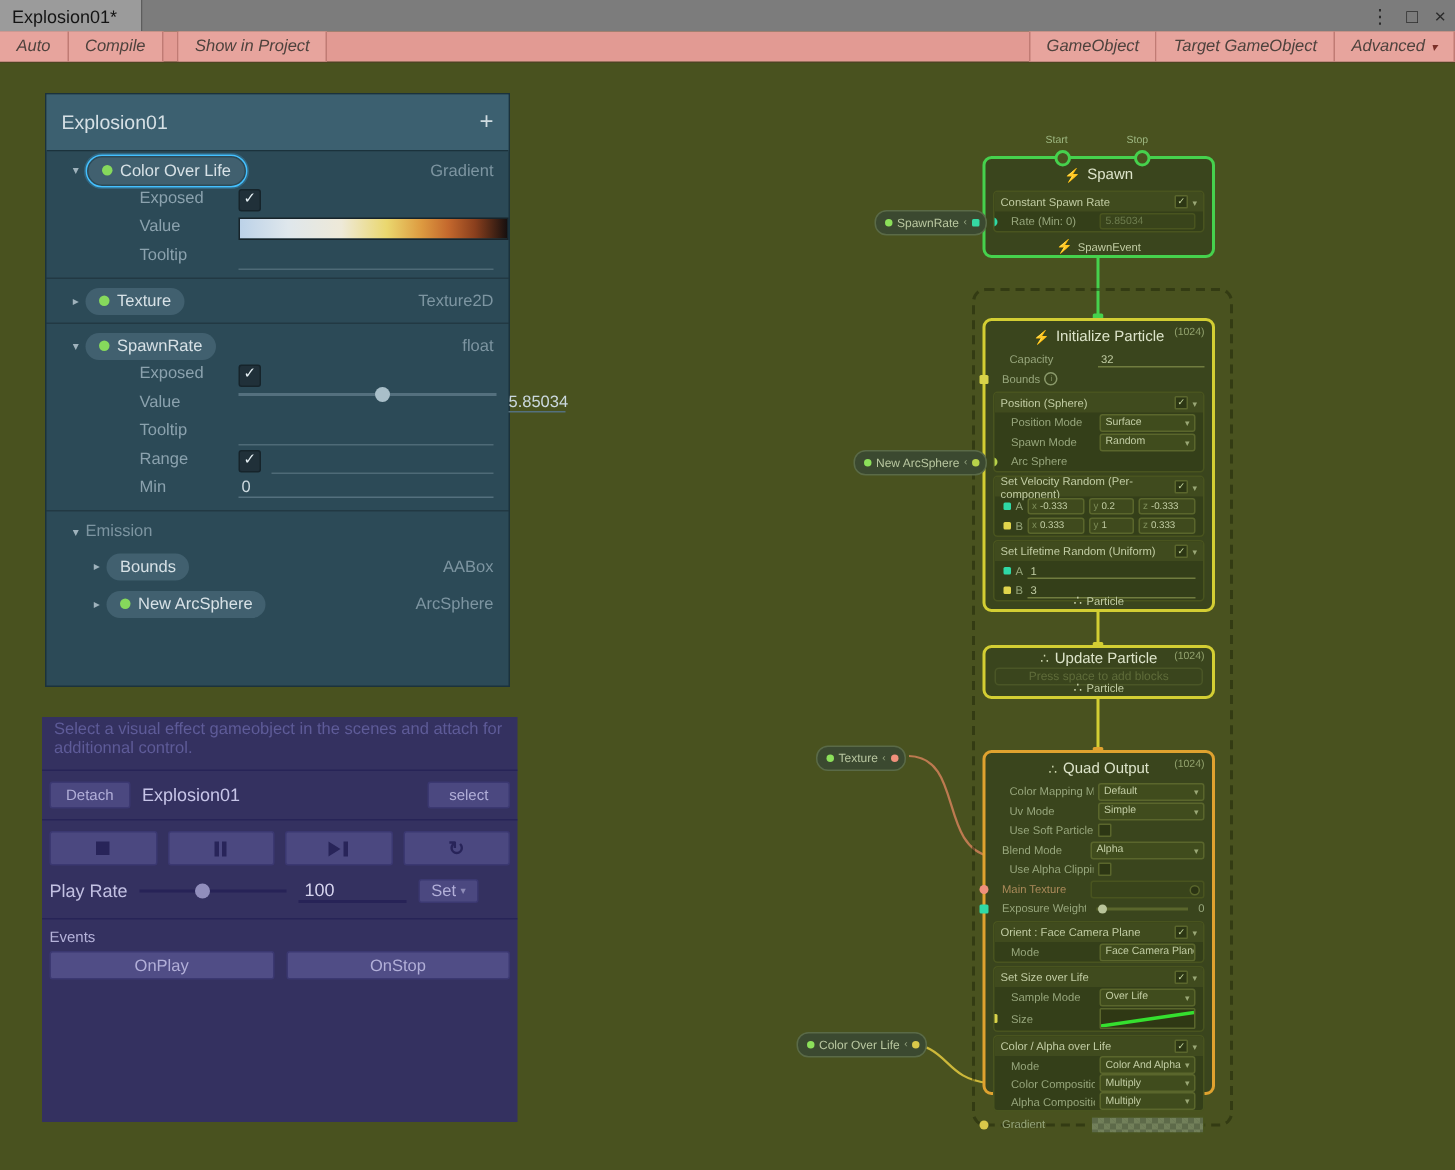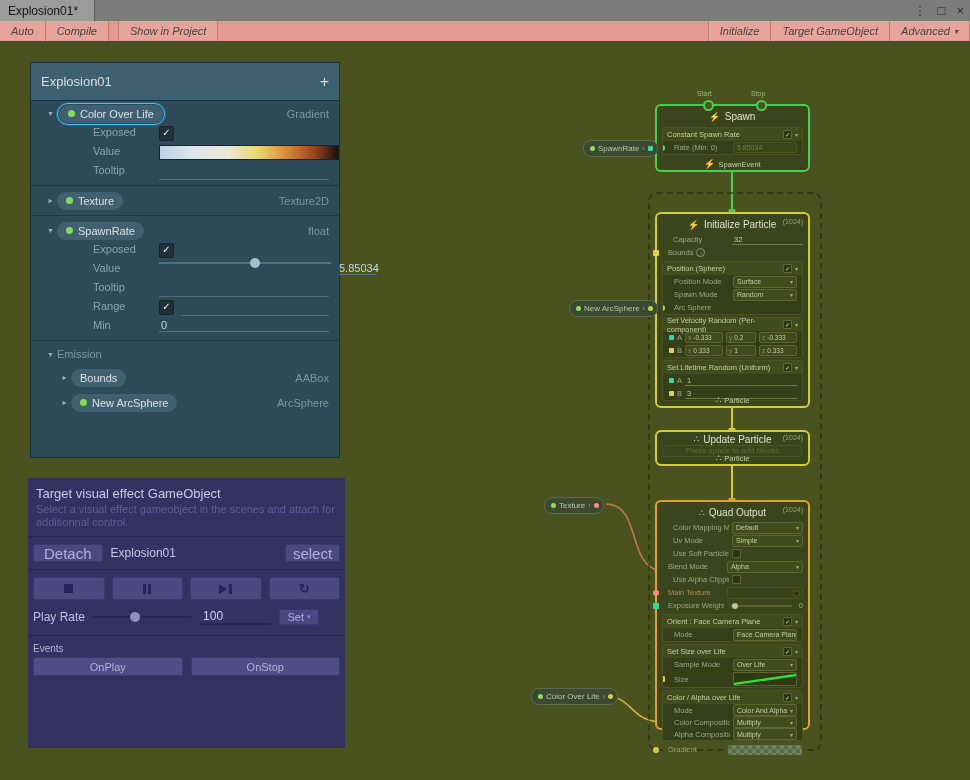--- a/index.html
+++ b/index.html
@@ -84,21 +84,21 @@
   .bbfield{flex:1;margin-right:10px;border-bottom:1px solid #54707e;color:#cad7dd;font-size:11px;padding:0 2px;}
   .cat{color:#7d95a1;font-size:11px;}
   .bbsep{height:1px;background:rgba(0,0,0,.22);margin:2px 0;}
 
   
   .tg{position:absolute;left:28px;top:478px;width:317px;height:270px;background:#343160;box-sizing:border-box;}
   .tg-title{padding:8px 8px 0;font-size:13px;color:#cbc9ea;}
   .tg-sub{padding:2px 8px 0;font-size:11px;color:#5e5b98;line-height:13px;}
   .tg-sep{height:1px;background:#272457;margin:7px 0;}
   .tg-row1{display:flex;align-items:center;padding:0 5px;gap:8px;}
-  .tgbtn{background:#4b4880;border:1px solid #3b3871;border-radius:2px;color:#b2afd8;font-size:15px;height:18px;display:flex;align-items:center;justify-content:center;padding:0 10px;box-sizing:border-box;}
+  .tgbtn{background:#4b4880;border:1px solid #3b3871;border-radius:2px;color:#b2afd8;font-size:10px;height:18px;display:flex;align-items:center;justify-content:center;padding:0 10px;box-sizing:border-box;}
   .objname{color:#c7c5e8;font-size:12px;flex:1;}
   .playrow{display:flex;gap:7px;padding:0 5px;}
   .pbtn{flex:1;height:21px;background:#4b4880;border:1px solid #3b3871;border-radius:2px;display:flex;align-items:center;justify-content:center;gap:2px;}
   .i-stop{width:9px;height:9px;background:#282459;}
   .i-bar{width:3px;height:10px;background:#282459;}
   .i-tri{width:0;height:0;border-top:5px solid transparent;border-bottom:5px solid transparent;border-left:8px solid #282459;}
   .i-restart{color:#282459;font-size:13px;font-weight:bold;line-height:13px;}
   .raterow{display:flex;align-items:center;padding:0 5px;margin-top:9px;gap:8px;}
   .tg-label{color:#c2c0e2;font-size:12px;}
   .tgslider{width:98px;height:2px;background:#272357;position:relative;flex:none;}
@@ -516,21 +516,20 @@
       <span class="chev ind">▸</span>
       <span class="bbpill">
         <span class="pdot"></span>
         <span>New ArcSphere</span>
       </span>
       <span class="bbtype">ArcSphere</span>
     </div>
   </div>
 
   <div class="tg">
-    <div class="tg-title">Target visual effect GameObject</div>
     <div class="tg-sub">Select a visual effect gameobject in the scenes and attach for additionnal control.</div>
     <div class="tg-sep"></div>
     <div class="tg-row1">
       <span class="tgbtn">Detach</span>
       <span class="objname">Explosion01</span>
       <span class="tgbtn" style="width:55px;">select</span>
     </div>
     <div class="tg-sep"></div>
     <div class="playrow">
       <span class="pbtn">
@@ -576,21 +575,21 @@
       <span>□</span>
       <span>×</span>
     </div>
   </div>
   <div class="toolbar">
     <span class="tbtn">Auto</span>
     <span class="tbtn">Compile</span>
     <span class="tb-gap"></span>
     <span class="tbtn">Show in Project</span>
     <span class="tb-right">
-      <span class="tbtn" style="border-left:1px solid #c07b74;">Initialize</span>
+      <span class="tbtn" style="border-left:1px solid #c07b74;">GameObject</span>
       <span class="tbtn">Target GameObject</span>
       <span class="tbtn">
           <span>Advanced</span>
           <span class="adv-caret">▾</span>
         </span>
     </span>
   </div>
 
 </div>
 

